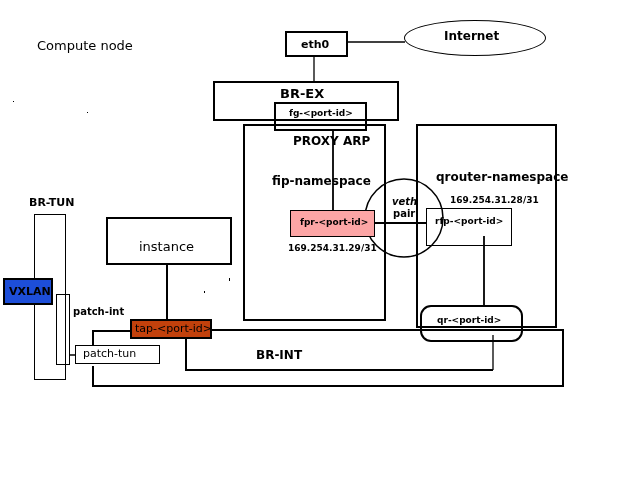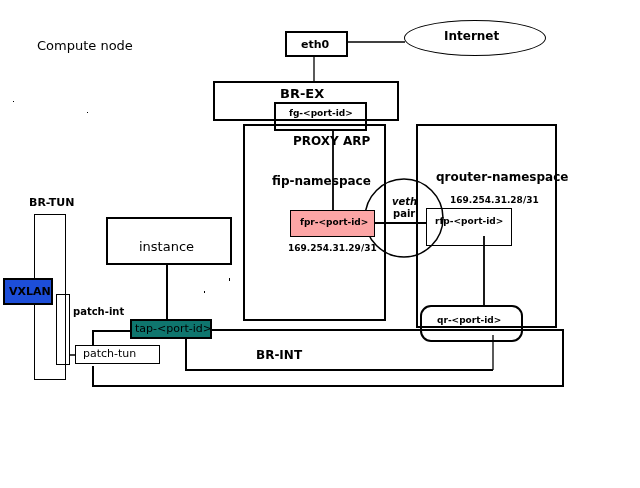--- a/index.html
+++ b/index.html
@@ -100,17 +100,17 @@
 <div class="lbl b" style="left:73px;top:306px;font-size:10px;">patch-int</div>
 
 <div class="abs" style="left:75px;top:345px;width:85px;height:19px;border:1px solid #000;background:#fff;">
   <div class="lbl" style="left:7px;top:1px;font-size:11px;">patch-tun</div>
 </div>
 
 <div class="abs box" style="left:106px;top:217px;width:126px;height:48px;">
   <div class="lbl" style="left:31px;top:20px;font-size:13px;">instance</div>
 </div>
 
-<div class="abs box" style="left:130px;top:319px;width:82px;height:20px;background:#0f766e;">
+<div class="abs box" style="left:130px;top:319px;width:82px;height:20px;background:#c2410c;">
   <div class="lbl" style="left:3px;top:1px;font-size:11px;">tap-&lt;port-id&gt;</div>
 </div>
 
 <div class="lbl b" style="left:256px;top:348px;font-size:12px;">BR-INT</div>
 
 </body></html>

